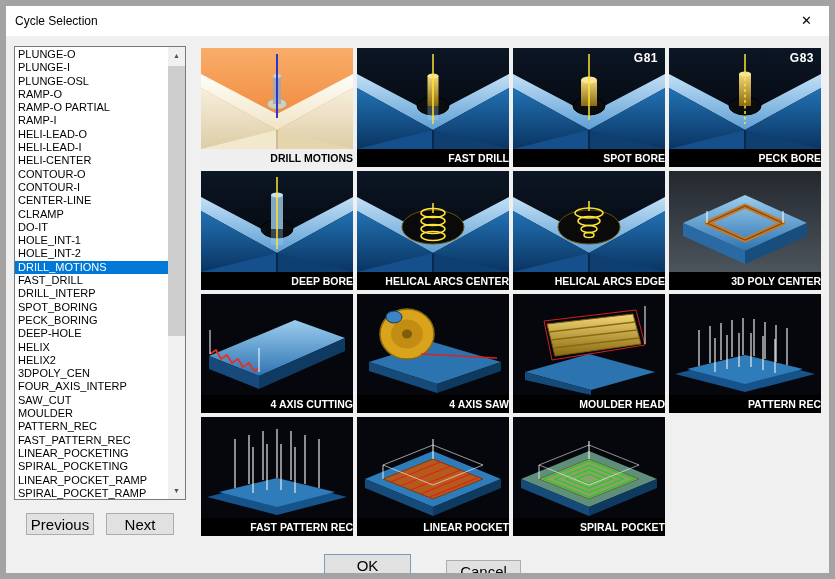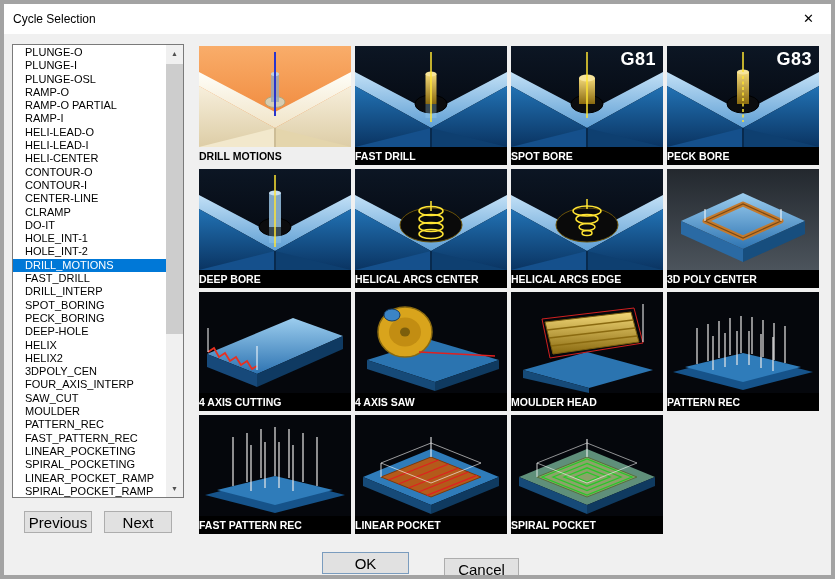--- a/index.html
+++ b/index.html
@@ -1,41 +1,41 @@
 <!DOCTYPE html>
 <html><head>
 <meta charset="utf-8">
 <style>
   html,body{margin:0;padding:0}
   body{width:835px;height:579px;font-family:"Liberation Sans",sans-serif;background:#f0f0f0}
-  .window{position:relative;width:835px;height:579px;box-sizing:border-box;border:4px solid #a3a3a3;background:#4c1d95;overflow:hidden}
+  .window{position:relative;width:835px;height:579px;box-sizing:border-box;border:6px solid #a3a3a3;background:#4c1d95;overflow:hidden}
   .titlebar{position:absolute;top:0;left:0;right:0;height:30px;background:#ffffff}
   .title{position:absolute;left:9px;top:0;line-height:30px;font-size:12px;color:#000}
   .close{position:absolute;right:0;top:0;width:45px;height:30px;text-align:center;line-height:30px;font-size:13px;color:#000;cursor:pointer}
   .dlgbody{position:absolute;top:30px;left:0;right:0;bottom:0;background:#f0f0f0}
   .listbox{position:absolute;left:8px;top:10px;width:172px;height:454px;background:#fff;border:1px solid #7a7a7a;box-sizing:border-box}
   .list-items{position:absolute;top:1px;left:0;right:17px;bottom:0;overflow:hidden}
-  .list-item{height:13.3px;line-height:13.3px;font-size:11px;padding-left:12px;white-space:nowrap;color:#000;cursor:default}
+  .list-item{height:13.3px;line-height:13.3px;font-size:11px;padding-left:3px;white-space:nowrap;color:#000;cursor:default}
   .list-item.selected{background:#0078d7;color:#fff}
   .scrollbar{position:absolute;top:0;right:0;bottom:0;width:17px;background:#f0f0f0}
   .sb-btn{position:absolute;left:0;width:17px;height:17px;font-size:7px;color:#505050;text-align:center;line-height:17px;cursor:pointer}
   .sb-btn.up{top:0}
   .sb-btn.down{bottom:0}
   .sb-thumb{position:absolute;left:0;top:19px;width:17px;height:270px;background:#cdcdcd;cursor:pointer}
   .btn{position:absolute;font-family:inherit;font-size:15px;color:#000;background:#e1e1e1;border:1px solid #adadad;cursor:pointer;padding:0}
   .btn.prev{left:20px;top:477px;width:68px;height:22px}
   .btn.next{left:100px;top:477px;width:68px;height:22px}
   .btn.ok{left:318px;top:518px;width:87px;height:22px;border-color:#7a9cbe}
   .btn.cancel{left:440px;top:524px;width:75px;height:22px}
   .grid{position:absolute;left:195px;top:12px;display:grid;grid-template-columns:repeat(4,152px);grid-auto-rows:119px;gap:4px}
   .tile{width:152px;height:119px;cursor:pointer}
   .thumb{position:relative;width:152px;height:101px;background:#000;overflow:hidden}
   .thumb svg{display:block}
-  .badge{position:absolute;top:3px;right:7px;color:#fff;font-size:18px;font-weight:bold;letter-spacing:.5px}
-  .caption{height:18px;line-height:18px;background:#000;color:#fff;font-size:10.5px;font-weight:bold;text-align:left;white-space:nowrap;overflow:hidden}
+  .badge{position:absolute;top:3px;right:7px;color:#fff;font-size:12px;font-weight:bold;letter-spacing:.5px}
+  .caption{height:18px;line-height:18px;background:#000;color:#fff;font-size:10.5px;font-weight:bold;text-align:right;white-space:nowrap;overflow:hidden}
   .tile.selected .caption{background:#efefef;color:#000}
 </style>
 </head>
 <body>
 
 <div class="window">
   <div class="titlebar">
     <span class="title">Cycle Selection</span>
     <div class="close">✕</div>
   </div>

